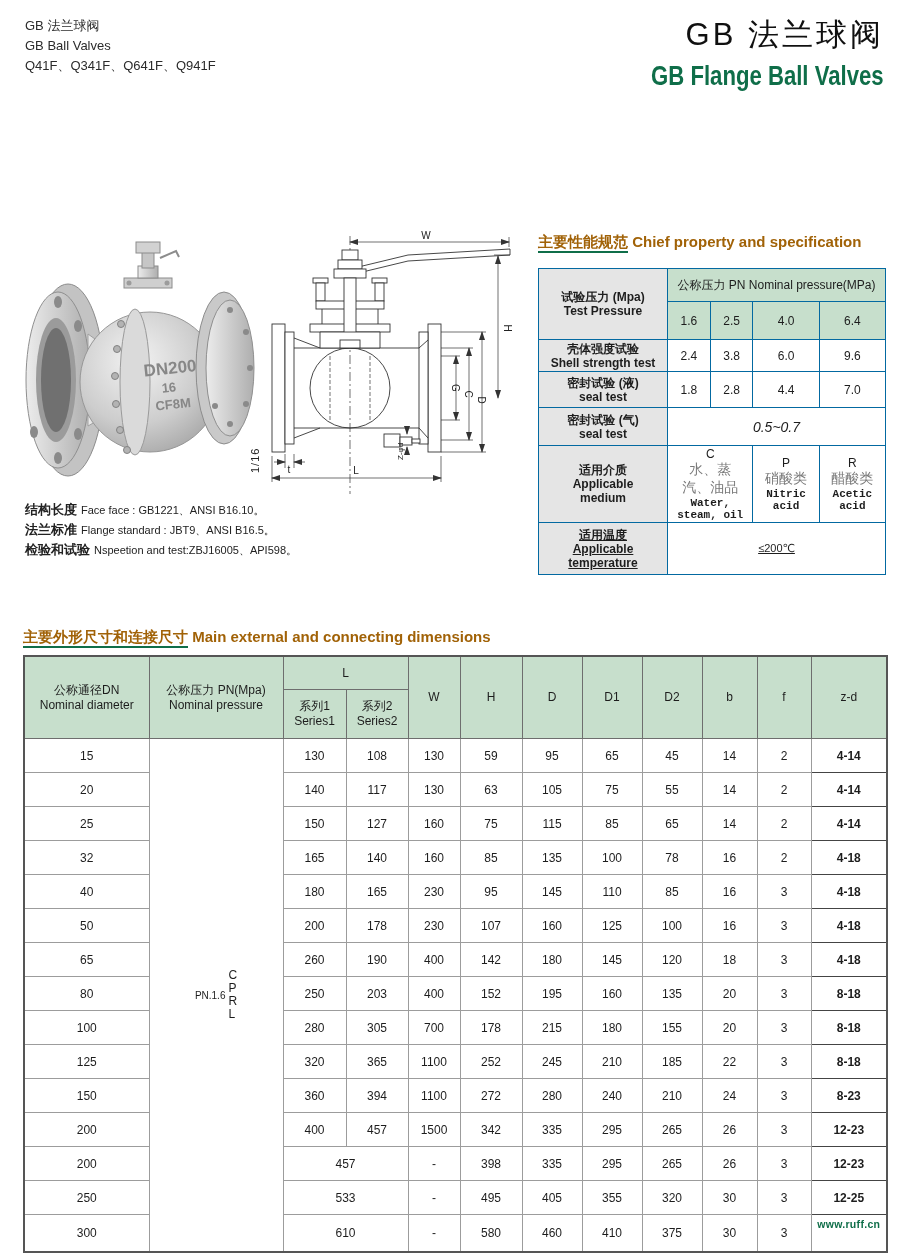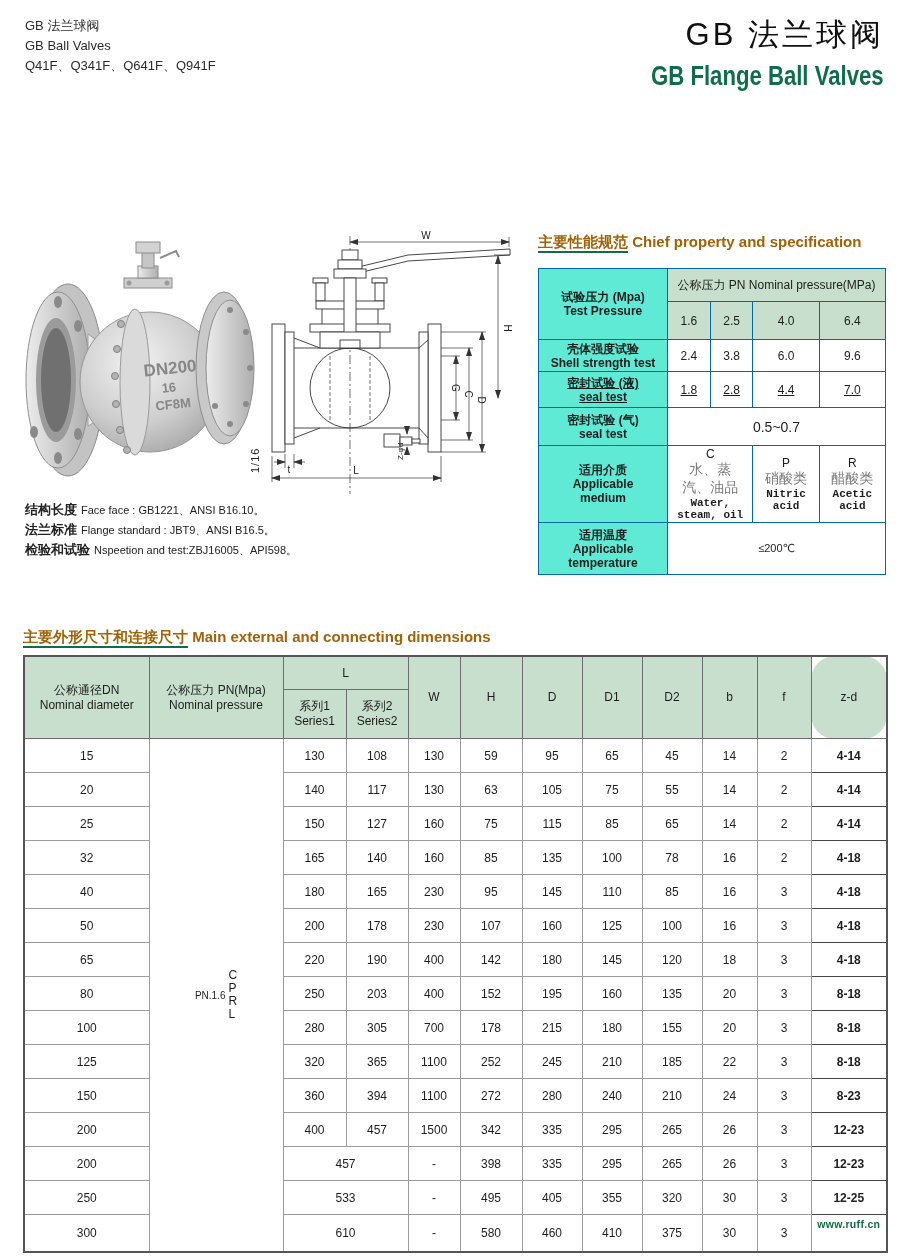--- a/index.html
+++ b/index.html
@@ -25,31 +25,31 @@
 
   
   .standards{position:absolute;left:25px;top:500px;font-size:11px;line-height:19px;color:#222;}
   .standards .cn{font-size:13px;font-weight:bold;margin-right:4px;}
 
   
   .spec{position:absolute;left:538px;top:268px;width:348px;border-collapse:collapse;
         text-align:center;font-size:12px;}
   .spec th,.spec td{border:1px solid #0369a1;padding:1px 8px;font-weight:normal;}
   .spec .hdr{background:#c7dfcc;}
-  .spec .lbl{font-weight:bold;background:#5eead4;font-size:12px;line-height:14px;}
+  .spec .lbl{font-weight:bold;background:#e5e5e5;font-size:12px;line-height:14px;}
   .spec .sub-gray{color:#787878;font-weight:normal;font-size:14px;}
   .spec .med-en{font-weight:bold;font-size:11px;font-family:Liberation Mono, monospace;}
 
   
   .dim{position:absolute;left:23px;top:655px;width:863px;border-collapse:collapse;
        table-layout:fixed;text-align:center;font-size:12px;border:2px solid #555;}
   .dim th{background:#c7dfcc;border:1px solid #6e6e6e;font-weight:normal;
           font-size:12px;line-height:15px;padding:2px 0;}
   .dim td{border:1px solid #9c9c9c;height:33px;padding:0;}
-  .dim td.zd, .dim th.zd{border-left:1.6px solid #222;border-right:1.6px solid #222;border-radius:24px;}
+  .dim td.zd, .dim th.zd{border-left:1.6px solid #222;border-right:1.6px solid #222;}
   .dim td.zd{font-weight:bold;border-top:1.4px solid #444;border-bottom:1.4px solid #444;}
   .dim td.wm{color:#0f6e49;font-weight:bold;font-size:10.5px;vertical-align:top;
              padding-top:3px;letter-spacing:.3px;}
   .pn-wrap{display:flex;align-items:center;justify-content:center;gap:3px;}
   .pn-wrap .pnv{font-size:10px;}
   .pn-letters{display:flex;flex-direction:column;font-size:12px;line-height:13px;text-align:left;}
 </style>
 </head>
 <body>
 
@@ -239,36 +239,36 @@
     <tr style="height:32px;">
       <td class="lbl">
             <div>壳体强度试验</div>
             <div>Shell strength test</div>
           </td>
       <td>2.4</td>
       <td>3.8</td>
       <td>6.0</td>
       <td>9.6</td>
     </tr>
-    <tr style="height:36px;text-decoration:underline;">
+    <tr style="height:36px;">
       <td class="lbl">
             <div>密封试验 (液)</div>
             <div>seal test</div>
           </td>
       <td>1.8</td>
       <td>2.8</td>
       <td>4.4</td>
       <td>7.0</td>
     </tr>
     <tr style="height:38px;">
       <td class="lbl">
             <div>密封试验 (气)</div>
             <div>seal test</div>
           </td>
-      <td colspan="4" style="font-size:14px;">0.5~0.7</td>
+      <td colspan="4" style="font-size:14px;font-style:italic;">0.5~0.7</td>
     </tr>
     <tr style="height:56px;">
       <td class="lbl">
         <div>适用介质</div>
             <div>Applicable</div>
             <div>medium</div>
       </td>
       <td colspan="2">
         <div>C</div>
         <div class="sub-gray">水、蒸汽、油品</div>
@@ -278,21 +278,21 @@
         <div>P</div>
         <div class="sub-gray">硝酸类</div>
         <div class="med-en">Nitric acid</div>
       </td>
       <td>
         <div>R</div>
         <div class="sub-gray">醋酸类</div>
         <div class="med-en">Acetic acid</div>
       </td>
     </tr>
-    <tr style="height:52px;">
+    <tr style="height:52px;text-decoration:underline;">
       <td class="lbl">
         <div>适用温度</div>
             <div>Applicable</div>
             <div>temperature</div>
       </td>
       <td colspan="4" style="font-size:11px;">≤200℃</td>
     </tr>
   </tbody>
     </table>
 
@@ -432,21 +432,21 @@
           <td>107</td>
           <td>160</td>
           <td>125</td>
           <td>100</td>
           <td>16</td>
           <td>3</td>
           <td class="zd">4-18</td>
         </tr>
         <tr>
           <td>65</td>
-          <td>220</td>
+          <td>260</td>
           <td>190</td>
           <td>400</td>
           <td>142</td>
           <td>180</td>
           <td>145</td>
           <td>120</td>
           <td>18</td>
           <td>3</td>
           <td class="zd">4-18</td>
         </tr>

